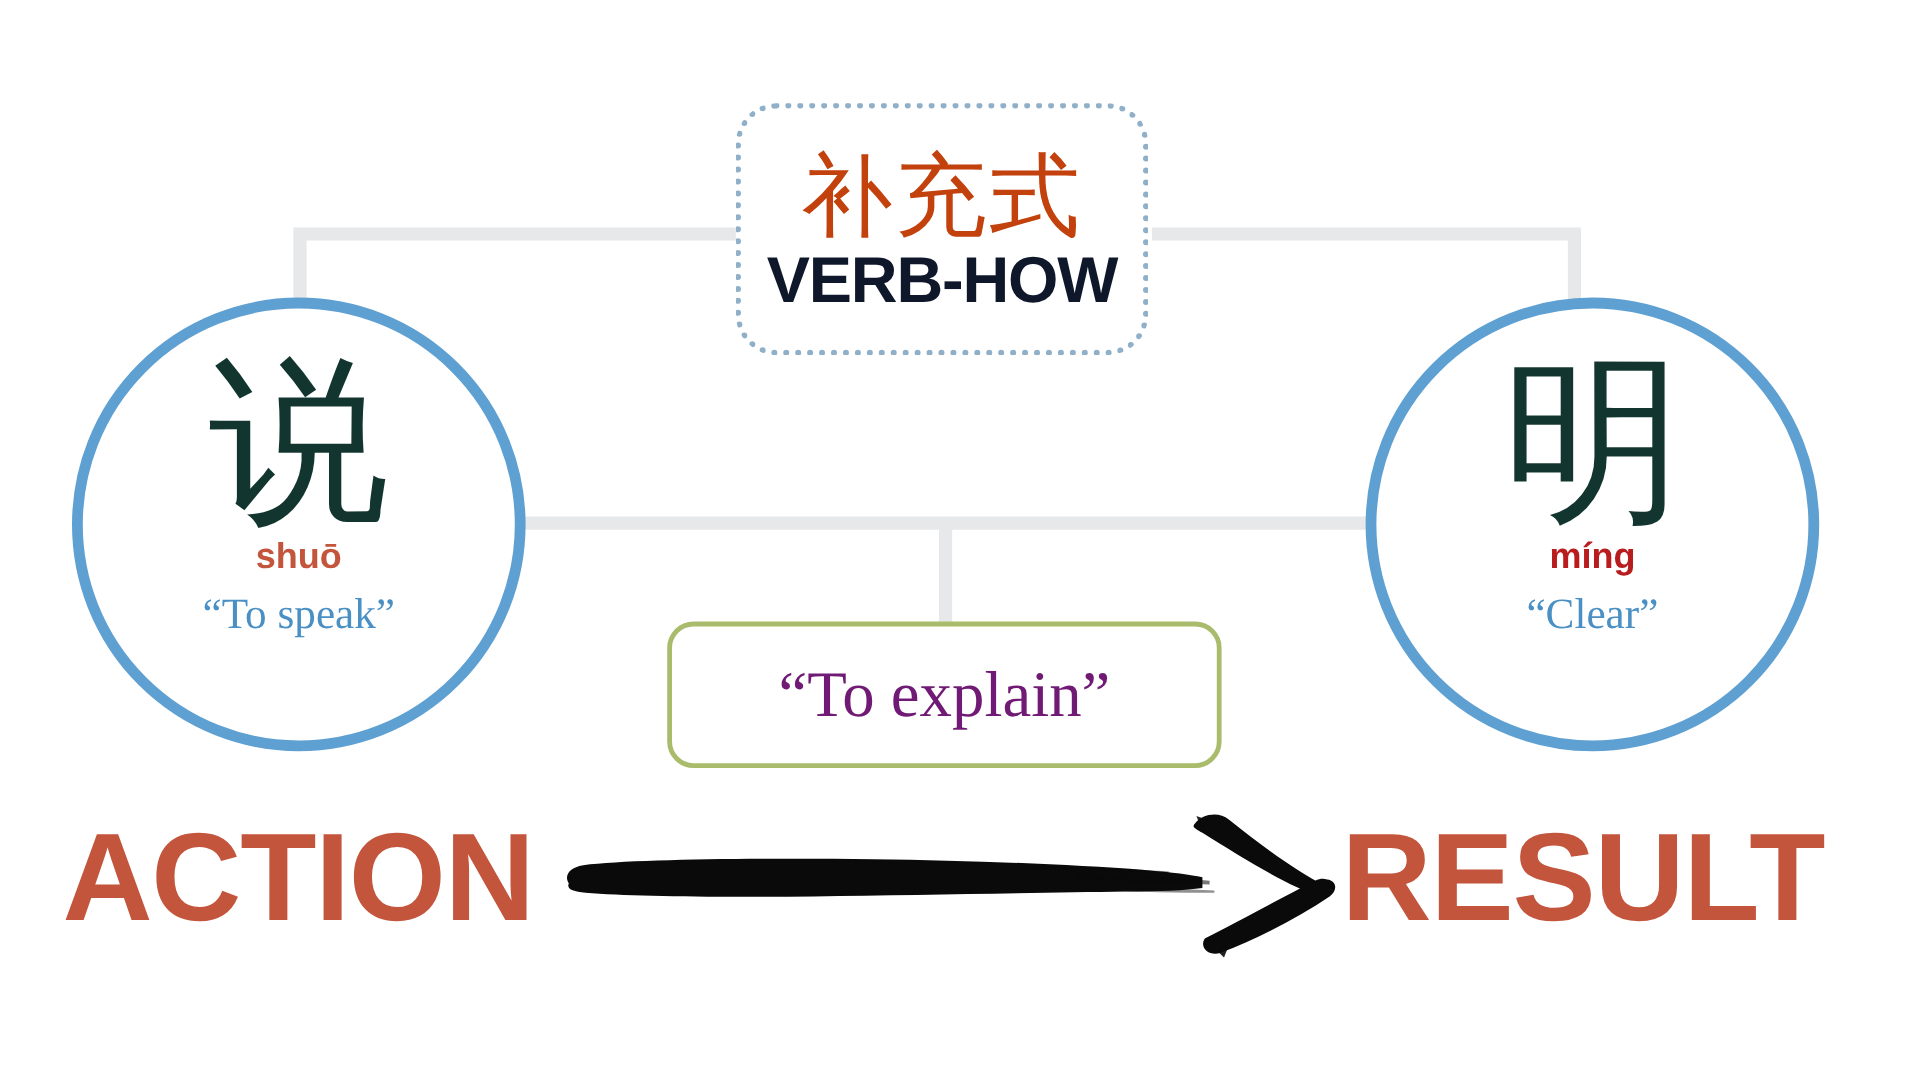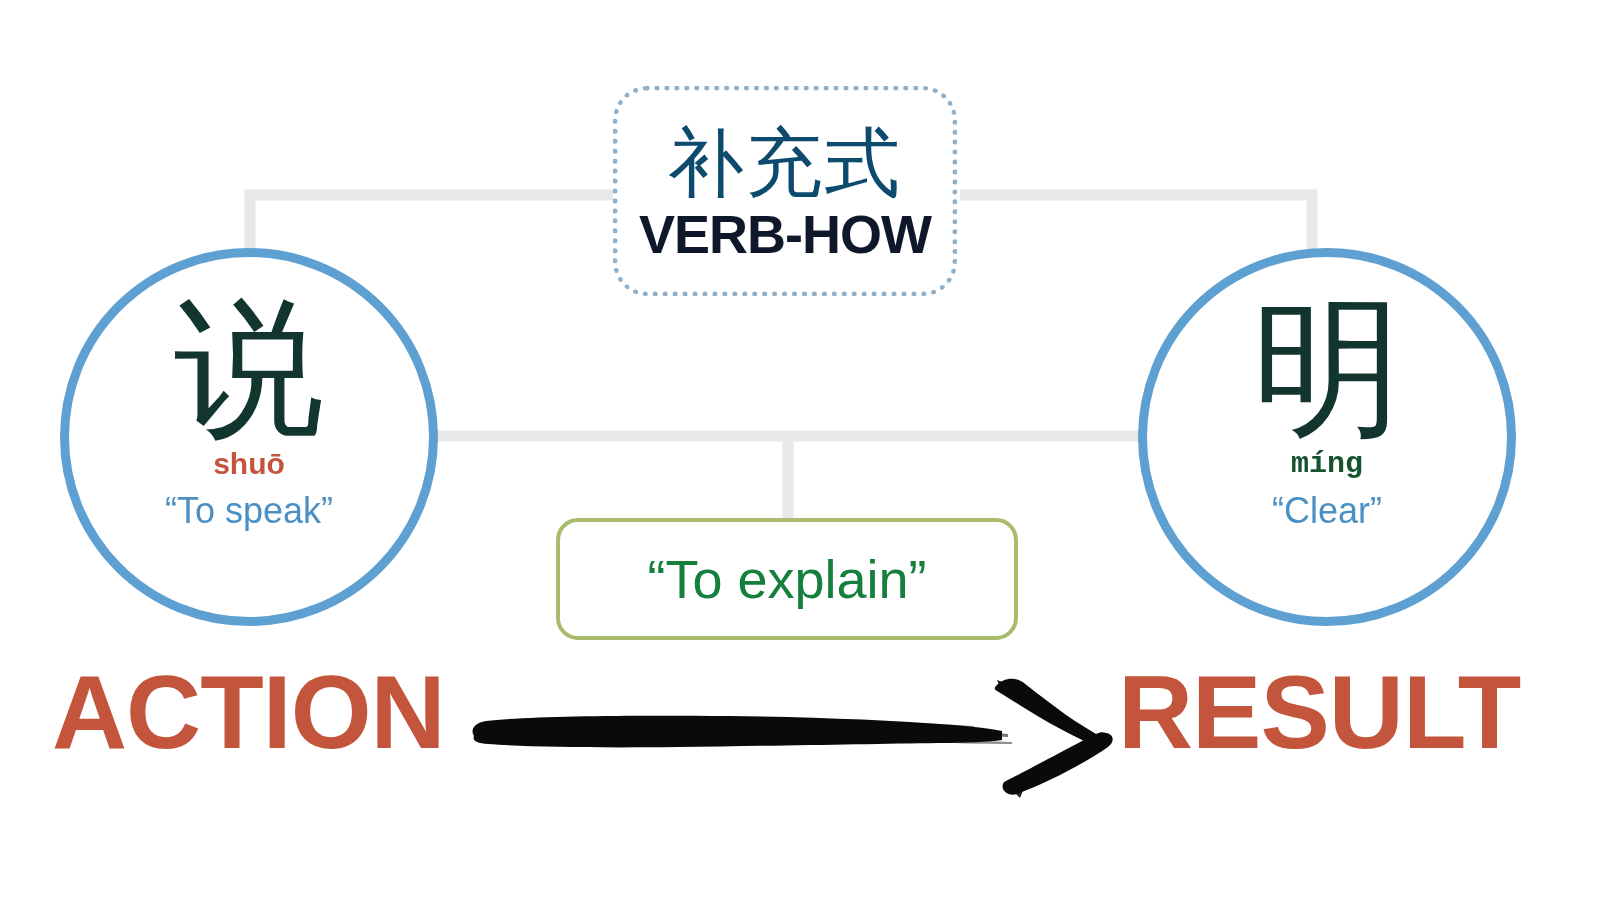--- a/index.html
+++ b/index.html
@@ -43,21 +43,21 @@
     display: flex;
     flex-direction: column;
     align-items: center;
     justify-content: center;
     z-index: 6;
   }
   .cat-hanzi {
     font-family: "DejaVu Serif", serif;
     font-size: 76px;
     line-height: 1;
-    color: #0c4a6e;
+    color: #c2410c;
     letter-spacing: 2px;
     margin-top: 4px;
     margin-bottom: 6px;
     white-space: nowrap;
   }
   .cat-label {
     font-family: "Liberation Sans", sans-serif;
     font-weight: bold;
     font-size: 54px;
     line-height: 1;
@@ -94,23 +94,23 @@
   }
   .circle-pinyin {
     font-family: "Liberation Sans", sans-serif;
     font-weight: bold;
     font-size: 30px;
     line-height: 1;
     margin-top: 4px;
     white-space: nowrap;
   }
   .circle-pinyin.rust  { color: #C4553D; }
-  .circle-pinyin.olive { color: #14532d; font-family: Liberation Mono, monospace; }
+  .circle-pinyin.olive { color: #b91c1c; }
   .circle-gloss {
-    font-family: Liberation Sans, sans-serif;
+    font-family: Liberation Serif, serif;
     font-size: 36px;
     line-height: 1;
     color: #4A90C4;
     margin-top: 14px;
     white-space: nowrap;
   }
 
   
   .meaning-box {
     position: absolute;
@@ -121,32 +121,32 @@
     border: 4px solid #A8BC6B;
     border-radius: 22px;
     background: #ffffff;
     box-sizing: border-box;
     display: flex;
     align-items: center;
     justify-content: center;
     z-index: 6;
   }
   .meaning-text {
-    font-family: Liberation Sans, sans-serif;
+    font-family: Liberation Serif, serif;
     font-size: 54px;
     line-height: 1;
-    color: #15803d;
+    color: #701a75;
     white-space: nowrap;
   }
 
   
   .bottom-row {
     position: absolute;
     left: 0;
-    top: 642px;
+    top: 662px;
     width: 1369px;
     height: 140px;
     z-index: 4;
   }
   .big-word {
     position: absolute;
     top: 0;
     font-family: "Liberation Sans", sans-serif;
     font-weight: bold;
     font-size: 104px;

